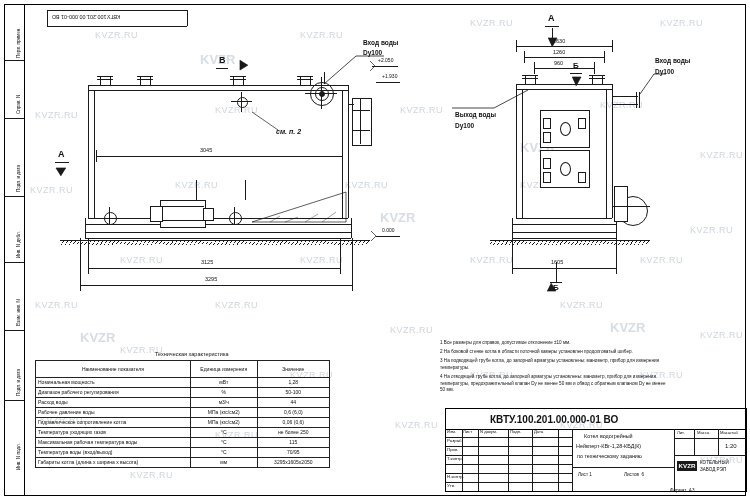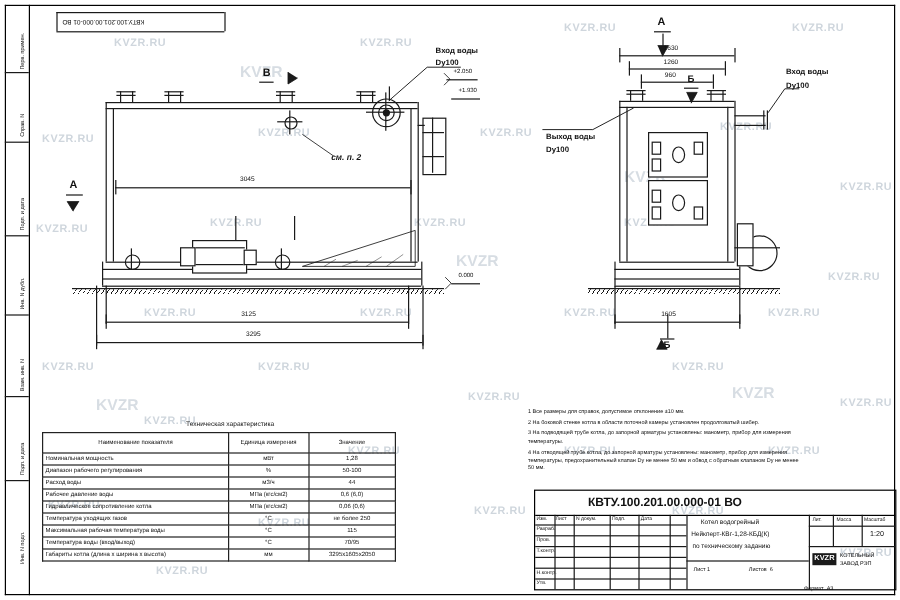--- a/index.html
+++ b/index.html
@@ -3,21 +3,21 @@
 <meta charset="utf-8">
 <style>
   html,body{margin:0;padding:0;background:#fff;}
   body{width:750px;height:500px;overflow:hidden;font-family:"Liberation Sans",sans-serif;color:#111;}
   #sheet{position:relative;width:750px;height:500px;background:#fff;}
   .ln{position:absolute;background:#1a1a1a;}
   .h{height:1px;}
   .v{width:1px;}
   .thick{background:#000;}
   .txt{position:absolute;white-space:pre;line-height:1;}
-  .wm{position:absolute;color:#cfd6dd;font-weight:bold;font-family:"Liberation Sans",sans-serif;pointer-events:none;}
+  .wm{position:absolute;color:#cfd6dd;font-weight:normal;font-family:"Liberation Sans",sans-serif;pointer-events:none;}
   .wm.t{font-size:9px;letter-spacing:0.5px;}
   .wmlogo{position:absolute;color:#d7dde3;font-weight:bold;font-size:13px;}
   .rot90{transform-origin:0 0;transform:rotate(-90deg);}
   table{border-collapse:collapse;}
   .tc td{border:1px solid #222;font-size:5px;padding:0 2px;height:9px;line-height:9px;}
   .tc td.l{text-align:left;}
   .tc td.c{text-align:center;}
   .dim{position:absolute;font-size:5.5px;color:#111;}
   .bold{font-weight:bold;}
   .note{position:absolute;font-size:4.6px;line-height:6.5px;color:#111;width:230px;}

